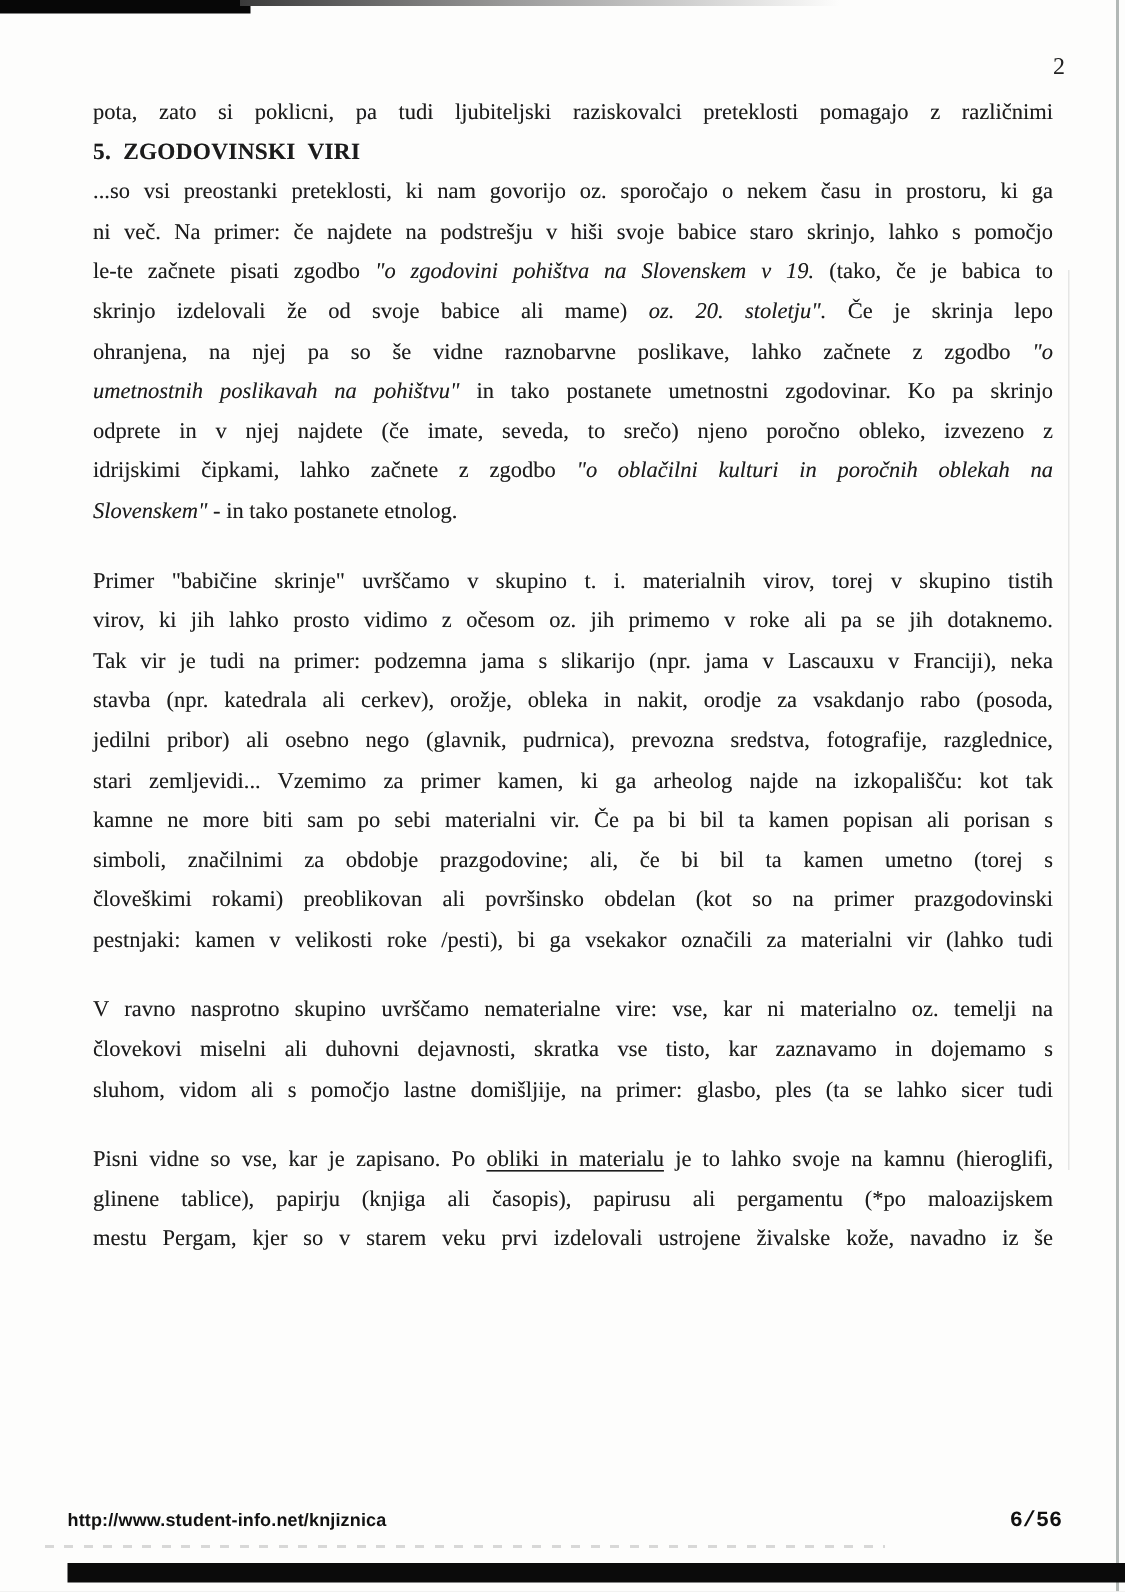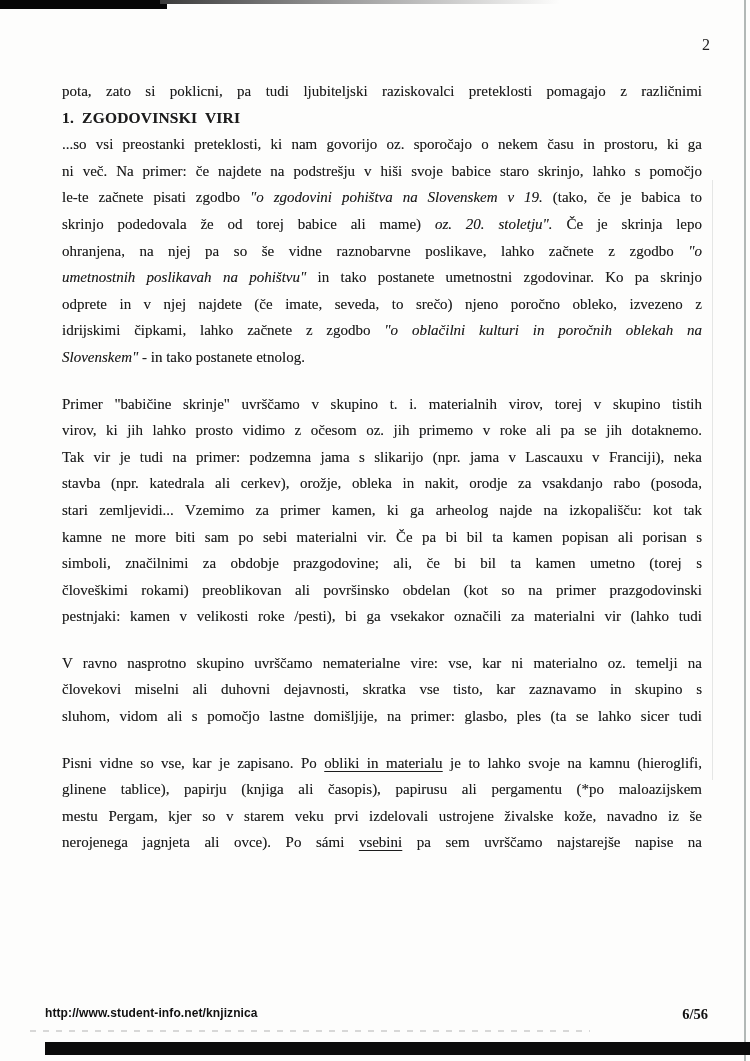--- a/index.html
+++ b/index.html
@@ -37,90 +37,90 @@
     position: absolute; left: 30px; top: 1030px; width: 560px; height: 2px;
     background: repeating-linear-gradient(to right, rgba(130,130,130,0.30) 0 6px, rgba(130,130,130,0) 6px 13px);
   }
   
   .page-number {
     position: absolute; top: 36px; right: 40px;
     font-size: 16px; color: #222;
   }
   
   .doc-body {
-    position: absolute; left: 62px; top: 78px; width: 640px;
+    position: absolute; left: 62px; top: 62px; width: 640px;
     font-size: 15px; line-height: 26.6px;
     text-shadow: 0 0 0.4px rgba(0,0,0,0.4);
   }
   .ln { text-align: justify; text-align-last: justify; white-space: normal; }
   .ln.end { text-align-last: left; }
   .heading { font-weight: bold; font-size: 15.5px; word-spacing: 4px; letter-spacing: 0.2px; }
   .it { font-style: italic; }
   .un { text-decoration: underline; text-underline-offset: 3px; }
   .para.gap { margin-top: 20px; }
   
   .footer-url {
     position: absolute; left: 45px; top: 1006px;
     font-family: "Liberation Sans", sans-serif;
     font-weight: bold; font-size: 12px; color: #111; letter-spacing: 0.1px;
   }
   .footer-page {
     position: absolute; right: 42px; top: 1006px;
-    font-family: Liberation Serif, serif;
+    font-family: Liberation Mono, monospace;
     font-weight: bold; font-size: 14.5px; color: #111;
   }
 </style>
 </head>
 <body>
 
 <div class="page">
   <div class="top-bar-black"></div>
   <div class="top-smear"></div>
   <div class="edge-line-right"></div>
   <div class="edge-line-faint"></div>
 
   <div class="page-number">2</div>
 
   <main class="doc-body">
       <div class="para">
         <div class="ln"><span>pota, zato si poklicni, pa tudi ljubiteljski raziskovalci preteklosti pomagajo z različnimi</span></div>
       </div>
-      <div class="heading">1. ZGODOVINSKI VIRI</div>
+      <div class="heading">5. ZGODOVINSKI VIRI</div>
       <div class="para">
         <div class="ln"><span>...so vsi preostanki preteklosti, ki nam govorijo oz. sporočajo o nekem času in prostoru, ki ga</span></div>
         <div class="ln"><span>ni več. Na primer: če najdete na podstrešju v hiši svoje babice staro skrinjo, lahko s pomočjo</span></div>
         <div class="ln"><span>le-te začnete pisati zgodbo </span><span class="it">"o zgodovini pohištva na Slovenskem v 19.</span><span> (tako, če je babica to</span></div>
-        <div class="ln"><span>skrinjo podedovala že od torej babice ali mame) </span><span class="it">oz. 20. stoletju".</span><span> Če je skrinja lepo</span></div>
+        <div class="ln"><span>skrinjo izdelovali že od svoje babice ali mame) </span><span class="it">oz. 20. stoletju".</span><span> Če je skrinja lepo</span></div>
         <div class="ln"><span>ohranjena, na njej pa so še vidne raznobarvne poslikave, lahko začnete z zgodbo </span><span class="it">"o</span></div>
         <div class="ln"><span class="it">umetnostnih poslikavah na pohištvu"</span><span> in tako postanete umetnostni zgodovinar. Ko pa skrinjo</span></div>
         <div class="ln"><span>odprete in v njej najdete (če imate, seveda, to srečo) njeno poročno obleko, izvezeno z</span></div>
         <div class="ln"><span>idrijskimi čipkami, lahko začnete z zgodbo </span><span class="it">"o oblačilni kulturi in poročnih oblekah na</span></div>
         <div class="ln end"><span class="it">Slovenskem"</span><span> - in tako postanete etnolog.</span></div>
       </div>
       <div class="para gap">
         <div class="ln"><span>Primer "babičine skrinje" uvrščamo v skupino t. i. materialnih virov, torej v skupino tistih</span></div>
         <div class="ln"><span>virov, ki jih lahko prosto vidimo z očesom oz. jih primemo v roke ali pa se jih dotaknemo.</span></div>
         <div class="ln"><span>Tak vir je tudi na primer: podzemna jama s slikarijo (npr. jama v Lascauxu v Franciji), neka</span></div>
         <div class="ln"><span>stavba (npr. katedrala ali cerkev), orožje, obleka in nakit, orodje za vsakdanjo rabo (posoda,</span></div>
+        <div class="ln"><span>jedilni pribor) ali osebno nego (glavnik, pudrnica), prevozna sredstva, fotografije, razglednice,</span></div>
         <div class="ln"><span>stari zemljevidi... Vzemimo za primer kamen, ki ga arheolog najde na izkopališču: kot tak</span></div>
         <div class="ln"><span>kamne ne more biti sam po sebi materialni vir. Če pa bi bil ta kamen popisan ali porisan s</span></div>
         <div class="ln"><span>simboli, značilnimi za obdobje prazgodovine; ali, če bi bil ta kamen umetno (torej s</span></div>
         <div class="ln"><span>človeškimi rokami) preoblikovan ali površinsko obdelan (kot so na primer prazgodovinski</span></div>
         <div class="ln"><span>pestnjaki: kamen v velikosti roke /pesti), bi ga vsekakor označili za materialni vir (lahko tudi</span></div>
       </div>
       <div class="para gap">
         <div class="ln"><span>V ravno nasprotno skupino uvrščamo nematerialne vire: vse, kar ni materialno oz. temelji na</span></div>
-        <div class="ln"><span>človekovi miselni ali duhovni dejavnosti, skratka vse tisto, kar zaznavamo in skupino s</span></div>
+        <div class="ln"><span>človekovi miselni ali duhovni dejavnosti, skratka vse tisto, kar zaznavamo in dojemamo s</span></div>
         <div class="ln"><span>sluhom, vidom ali s pomočjo lastne domišljije, na primer: glasbo, ples (ta se lahko sicer tudi</span></div>
       </div>
       <div class="para gap">
         <div class="ln"><span>Pisni vidne so vse, kar je zapisano. Po </span><span class="un">obliki in materialu</span><span> je to lahko svoje na kamnu (hieroglifi,</span></div>
         <div class="ln"><span>glinene tablice), papirju (knjiga ali časopis), papirusu ali pergamentu (*po maloazijskem</span></div>
         <div class="ln"><span>mestu Pergam, kjer so v starem veku prvi izdelovali ustrojene živalske kože, navadno iz še</span></div>
-        <div class="ln"><span>nerojenega jagnjeta ali ovce). Po sámi </span><span class="un">vsebini</span><span> pa sem uvrščamo najstarejše napise na</span></div>
       </div>
     </main>
 
   <div class="smudge-line"></div>
   <div class="footer-url">http://www.student-info.net/knjiznica</div>
   <div class="footer-page">6/56</div>
   <div class="bottom-bar-black"></div>
 </div>
 
 </body></html>

